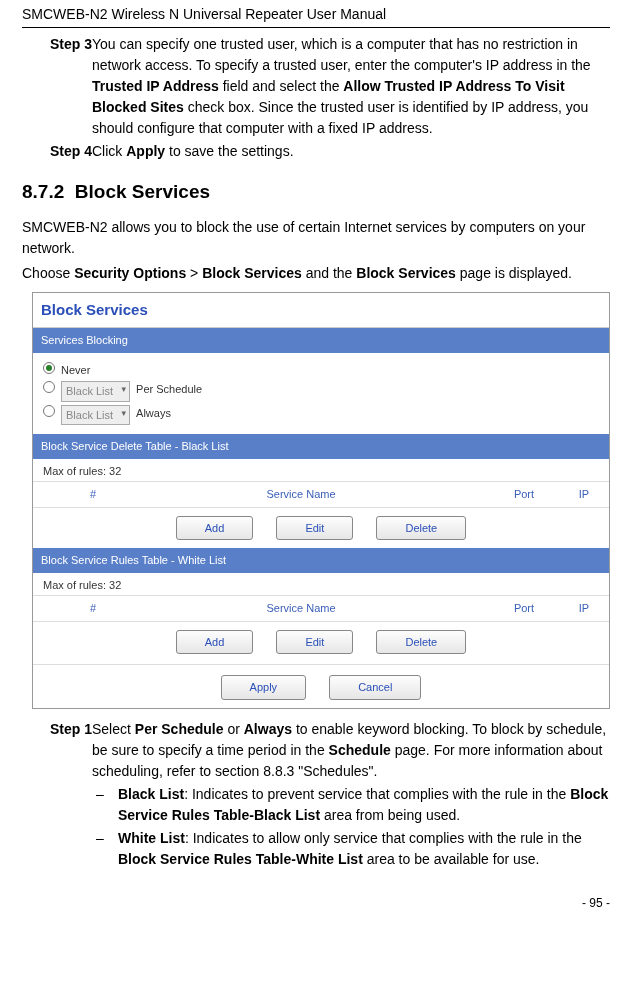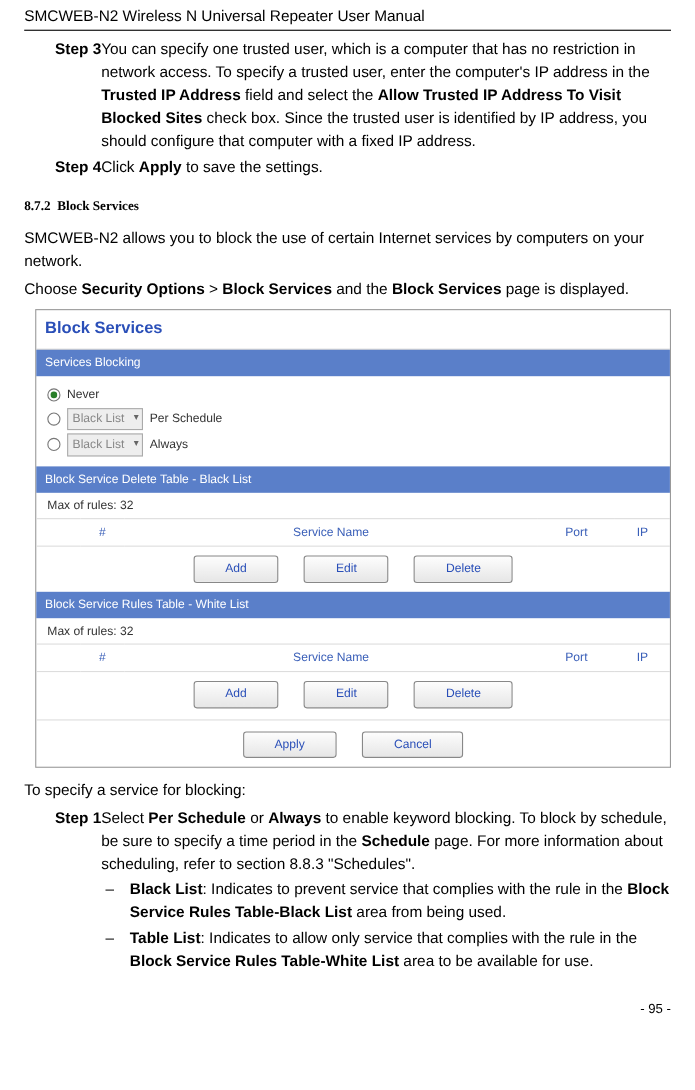--- a/index.html
+++ b/index.html
@@ -3,27 +3,27 @@
   <meta charset="utf-8">
   <style>
     * { box-sizing: border-box; margin: 0; padding: 0; }
     body { font-family: Arial, Helvetica, sans-serif; width: 632px; height: 991px; background: #fff; color: #000; font-size: 14px; line-height: 1.5; }
     .page { padding: 0 22px; }
     .header-title { text-align: left; font-size: 14px; padding: 4px 0 2px; }
     .header-rule { border: none; border-top: 1px solid #000; margin-bottom: 6px; }
     .step-row { display: flex; margin-bottom: 2px; }
     .step-label { font-weight: bold; width: 70px; flex-shrink: 0; text-align: right; }
     .step-text { flex: 1; }
-    .section-num-title { font-weight: bold; font-size: 12px; margin: 16px 0 10px 0; font-family: Liberation Serif, serif; }
+    .section-num-title { font-weight: bold; font-size: 19px; margin: 16px 0 10px 0; }
     .body-para { margin-bottom: 4px; }
     .screenshot { border: 1px solid #999; margin: 8px 0 10px 10px; background: #fff; font-size: 11px; }
     .ss-title { color: #2a4fb8; font-weight: bold; font-size: 15px; padding: 6px 8px 6px 8px; border-bottom: 1px solid #ccc; }
     .ss-section-bar { background: #5a7fc9; color: #fff; padding: 4px 8px; font-size: 11px; }
     .ss-body { padding: 6px 10px; }
-    .radio-row { display: flex; align-items: center; gap: 6px; margin: 3px 0; color: #333; }
+    .radio-row { display: flex; gap: 6px; margin: 3px 0; color: #333; }
     .radio { width: 12px; height: 12px; border: 1px solid #777; border-radius: 50%; display: inline-flex; align-items: center; justify-content: center; }
     .radio.checked::after { content: ""; width: 6px; height: 6px; background: #2a7f2a; border-radius: 50%; display: block; }
     .mini-select { border: 1px solid #aaa; background: #eee; color: #888; padding: 1px 16px 1px 4px; font-size: 11px; position: relative; display: inline-block; min-width: 64px; }
     .mini-select::after { content: "▾"; position: absolute; right: 3px; top: 1px; font-size: 9px; color: #666; }
     .max-rules { color: #333; padding: 4px 10px 2px; font-size: 11px; }
     .rules-table { width: 100%; border-collapse: collapse; font-size: 11px; color: #3a5fb8; }
     .rules-table th { font-weight: normal; padding: 4px 6px; text-align: center; border-top: 1px solid #ddd; border-bottom: 1px solid #ddd; }
     .rules-table th:first-child { width: 40px; }
     .rules-table th:nth-child(2) { width: 40px; }
     .rules-table th:nth-child(4) { width: 70px; }
@@ -124,34 +124,33 @@
       <span class="ss-btn">Edit</span>
       <span class="ss-btn">Delete</span>
     </div>
 
     <div class="footer-btns">
       <span class="ss-btn">Apply</span>
       <span class="ss-btn">Cancel</span>
     </div>
   </div>
 
-  <p class="body-para">To specify a service for blocking:</p>
 
   <div class="step-row">
     <div class="step-label">Step 1</div>
     <div class="step-text">
       <span>Select </span><b>Per Schedule</b><span> or </span><b>Always</b><span> to enable keyword blocking. To block by schedule, be sure to specify a time period in the </span><b>Schedule</b><span> page. For more information about scheduling, refer to section 8.8.3 "Schedules".</span>
     </div>
   </div>
 
   <div class="sub-list">
     <div class="sub-item">
       <div class="dash">–</div>
       <div><b>Black List</b><span>: Indicates to prevent service that complies with the rule in the </span><b>Block Service Rules Table-Black List</b><span> area from being used.</span></div>
     </div>
     <div class="sub-item">
       <div class="dash">–</div>
-      <div><b>Table List</b><span>: Indicates to allow only service that complies with the rule in the </span><b>Block Service Rules Table-White List</b><span> area to be available for use.</span></div>
+      <div><b>White List</b><span>: Indicates to allow only service that complies with the rule in the </span><b>Block Service Rules Table-White List</b><span> area to be available for use.</span></div>
     </div>
   </div>
 
   <div class="page-num">- 95 -</div>
 </div>
 
 </body></html>

